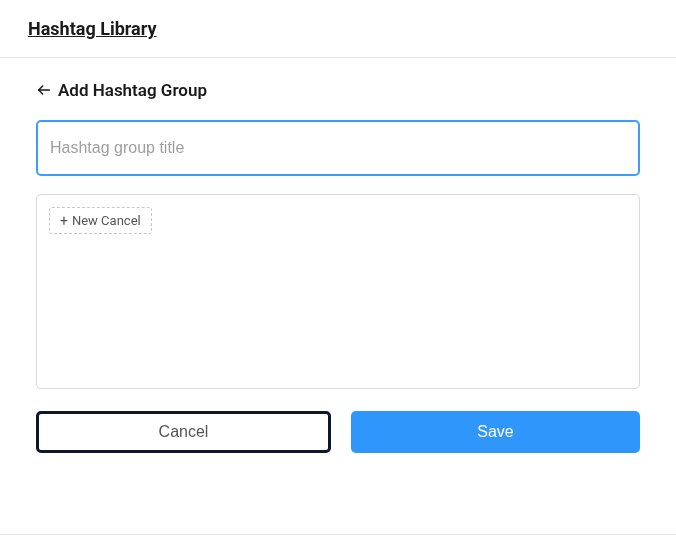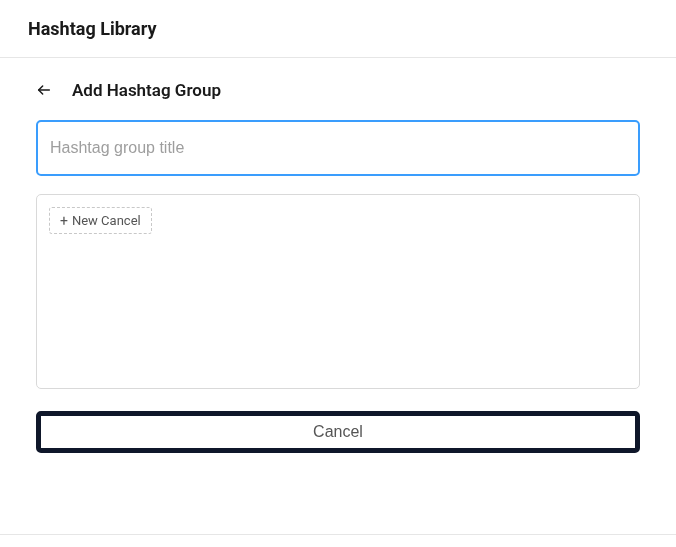--- a/index.html
+++ b/index.html
@@ -14,32 +14,33 @@
       height: 547px;
       position: relative;
     }
     .header {
       padding: 18px 28px 18px 28px;
     }
     .header-title {
       font-size: 18px;
       font-weight: 700;
       color: #1a1a1a;
+      text-decoration: underline;
     }
     .divider {
       border: none;
       border-top: 1px solid #e6e6e6;
     }
     .content {
       padding: 22px 36px 0 36px;
     }
     .back-row {
       display: flex;
       align-items: center;
-      gap: 20px;
+      gap: 6px;
       margin-bottom: 20px;
       cursor: pointer;
     }
     .back-arrow {
       width: 16px;
       height: 16px;
       display: inline-flex;
       align-items: center;
       justify-content: center;
       color: #1a1a1a;
@@ -109,21 +110,21 @@
       border-radius: 5px;
       font-size: 16px;
       cursor: pointer;
       display: flex;
       align-items: center;
       justify-content: center;
       border: none;
     }
     .btn-cancel {
       background: #fff;
-      border: 5px solid #0f172a;
+      border: 3px solid #0f172a;
       color: #555;
     }
     .btn-save {
       background: #2f96fc;
       color: #fff;
       font-weight: 500;
     }
     .bottom-divider {
       position: absolute;
       bottom: 12px;
@@ -158,17 +159,18 @@
 
   <div class="hashtags-box">
     <div class="new-hashtag">
       <span class="plus-icon">+</span>
       <span>New Cancel</span>
     </div>
   </div>
 
   <div class="button-row">
     <button class="btn btn-cancel">Cancel</button>
+    <button class="btn btn-save">Save</button>
   </div>
 
 </div>
 
 <hr class="bottom-divider">
 
 </body></html>

